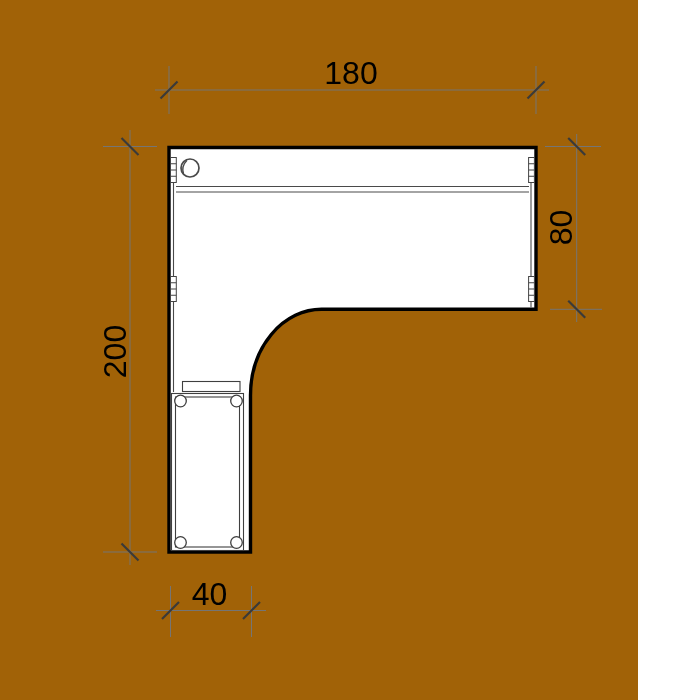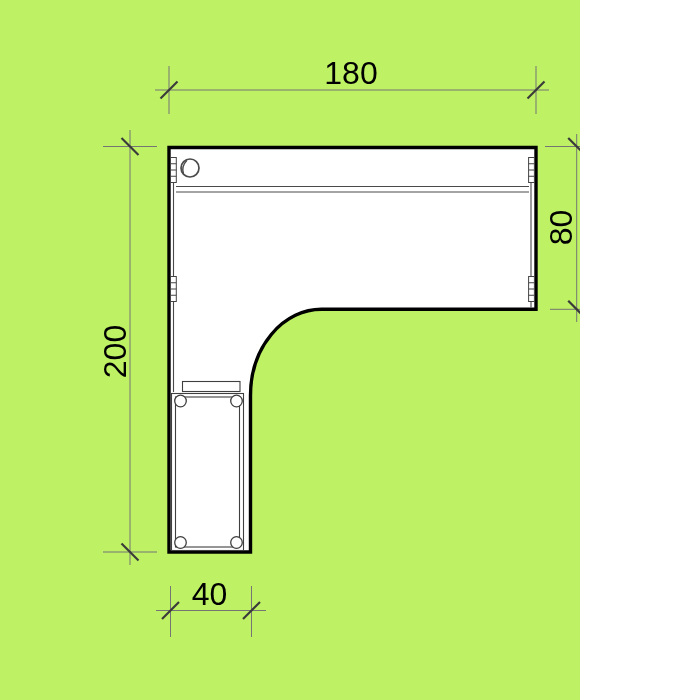--- a/index.html
+++ b/index.html
@@ -2,23 +2,23 @@
 <html><head>
 <meta charset="utf-8">
 <style>
   html, body {
     margin: 0;
     padding: 0;
     background: #ffffff;
   }
   .canvas {
     position: relative;
-    width: 580px;
+    width: 638px;
     height: 700px;
-    background: #bef264;
+    background: #a16207;
     overflow: hidden;
   }
   svg {
     display: block;
   }
   text.dim-label {
     font-family: "Liberation Sans", sans-serif;
     font-size: 32px;
     fill: #000000;
     font-weight: 400;

